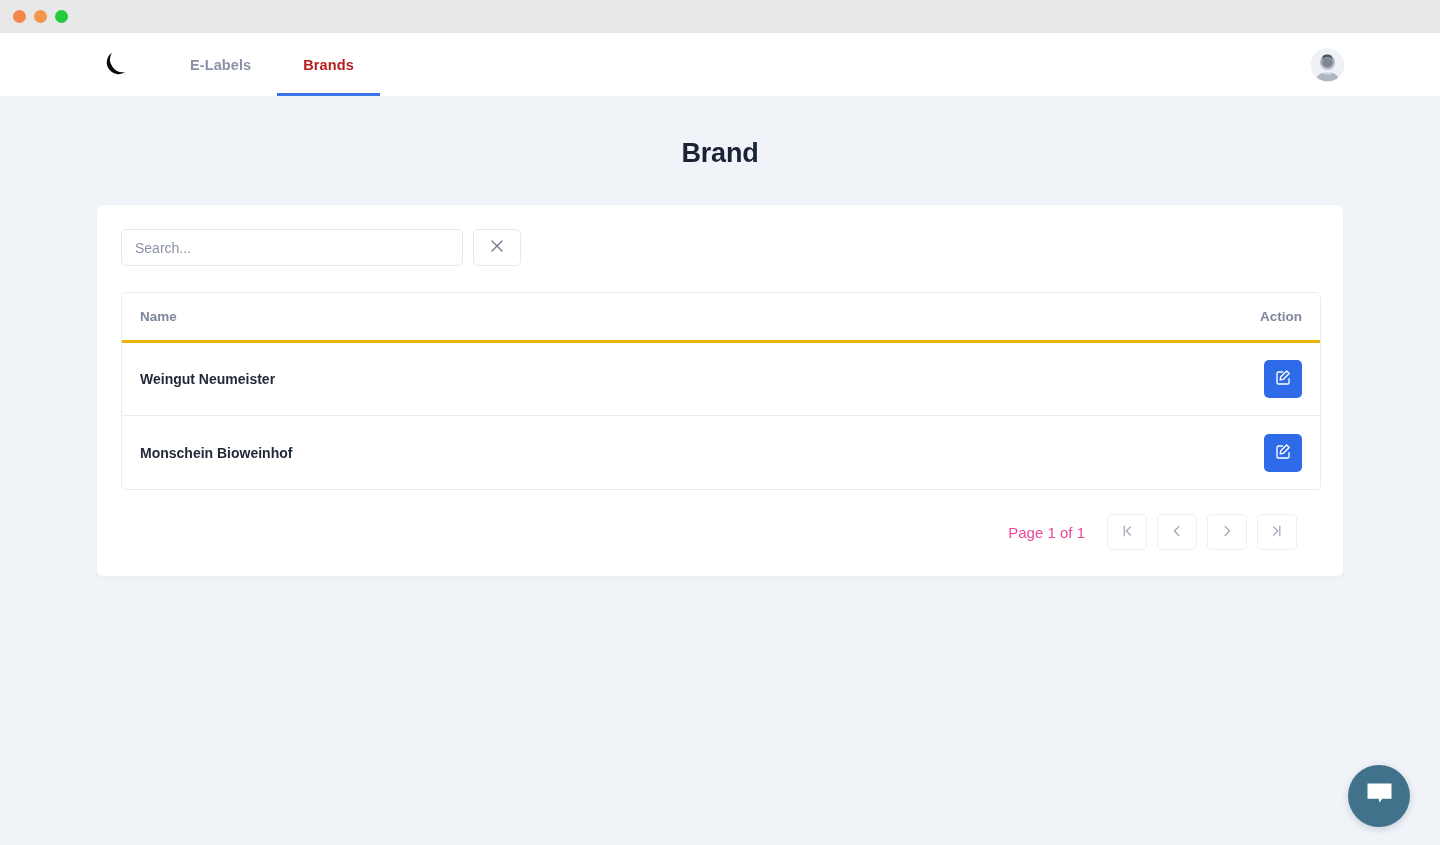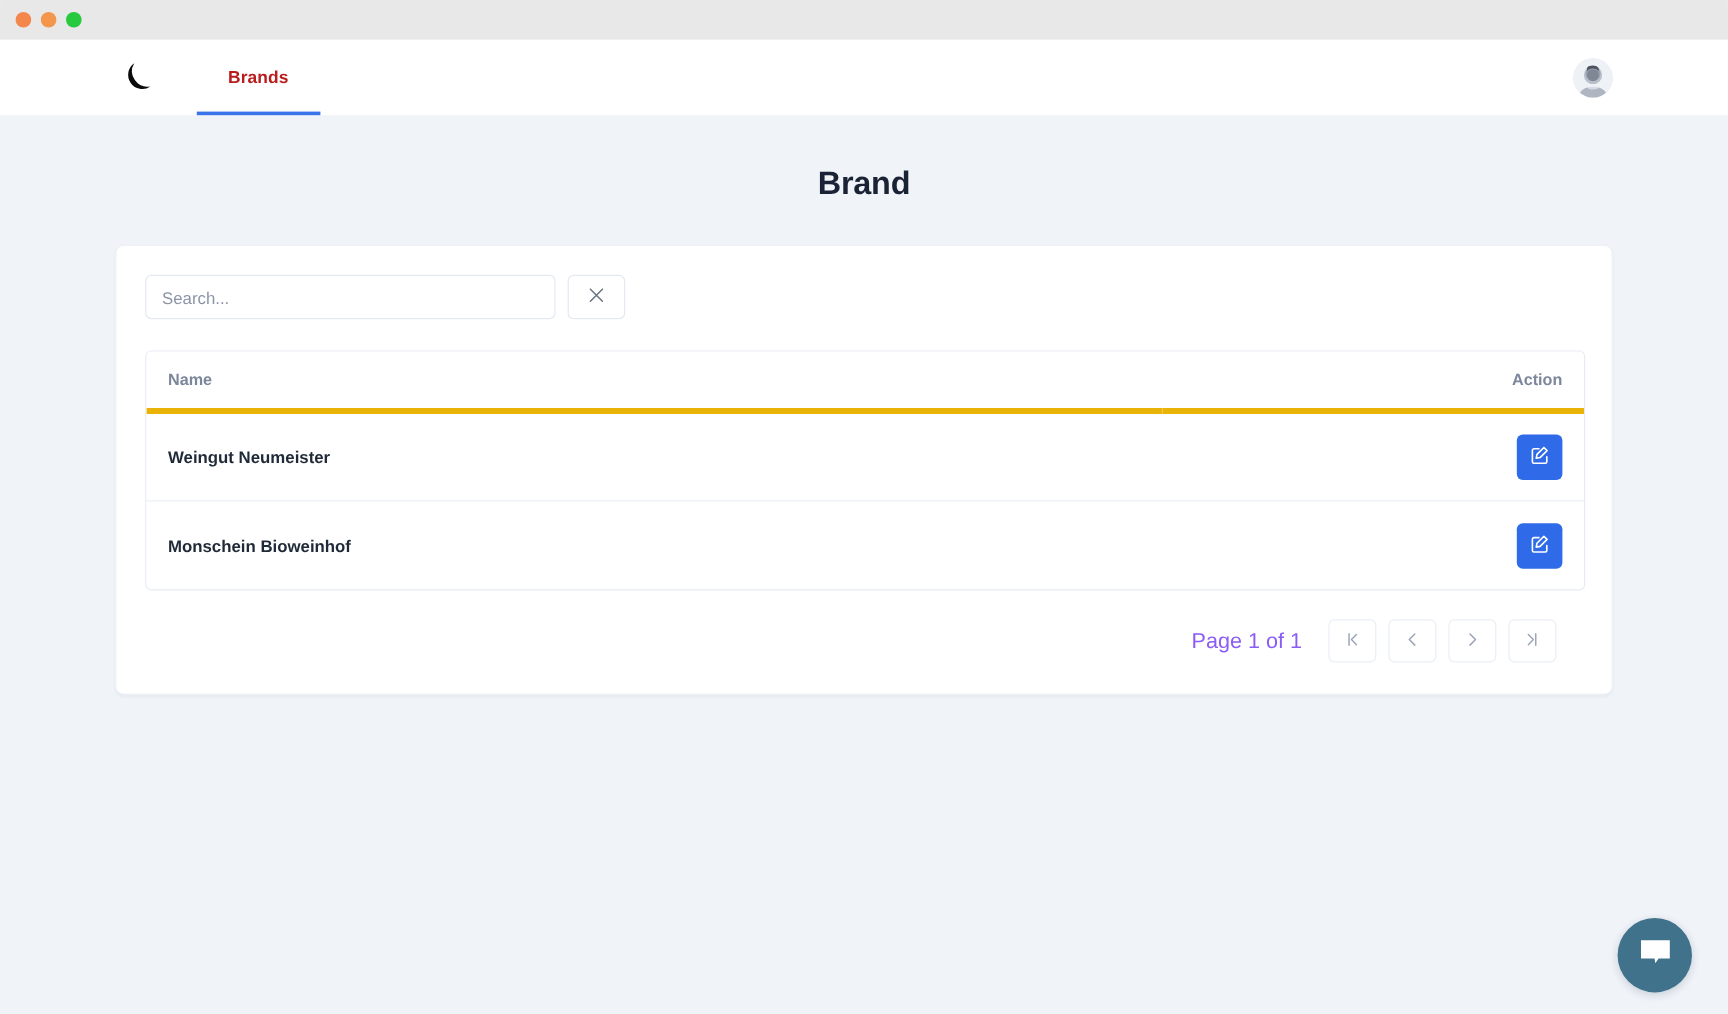--- a/index.html
+++ b/index.html
@@ -174,21 +174,21 @@
     border-spacing: 0;
     overflow: hidden;
   }
   .table thead th {
     text-align: left;
     font-size: 13.5px;
     font-weight: 600;
     color: #7d879c;
     padding: 16px 18px;
     background: #fff;
-    border-bottom: 5px solid #eab308;
+    border-bottom: 3px solid #eab308;
     height: 48px;
   }
   .table thead th.col-action { text-align: right; }
   .table tbody td {
     font-size: 14px;
     font-weight: 700;
     color: #1f2937;
     padding: 0 18px;
     height: 73px;
     border-bottom: 1px solid #e7ecf4;
@@ -213,22 +213,22 @@
   
   .pagination {
     display: flex;
     align-items: center;
     justify-content: flex-end;
     gap: 10px;
     margin-top: 24px;
     padding-right: 22px;
   }
   .page-label {
-    font-size: 18px;
-    color: #8b5cf6;
+    font-size: 15px;
+    color: #ec4899;
     margin-right: 12px;
   }
   .pg-btn {
     width: 40px; height: 36px;
     border: 1px solid #eaeef5;
     border-radius: 5px;
     background: #fff;
     display: flex;
     align-items: center;
     justify-content: center;
@@ -265,20 +265,23 @@
 
   <div class="topnav">
 
     <div class="logo">
       <svg width="36" height="36" viewBox="0 0 36 36" aria-hidden="true">
         <path d="M30 21.5A13 13 0 0 1 11.2 7.2a10.6 10.6 0 1 0 18.8 14.3z" fill="#0b0b0b" transform="rotate(18 18 18)"></path>
       </svg>
     </div>
 
     <div class="navtabs">
+      <div class="navtab">
+        <span>E-Labels</span>
+      </div>
       <div class="navtab active">
         <span>Brands</span>
       </div>
     </div>
 
     <div class="avatar">
       <svg viewBox="0 0 33 33" aria-hidden="true">
         <defs>
           <clipPath id="avclip">
               <circle cx="16.5" cy="16.5" r="16.5"></circle>

